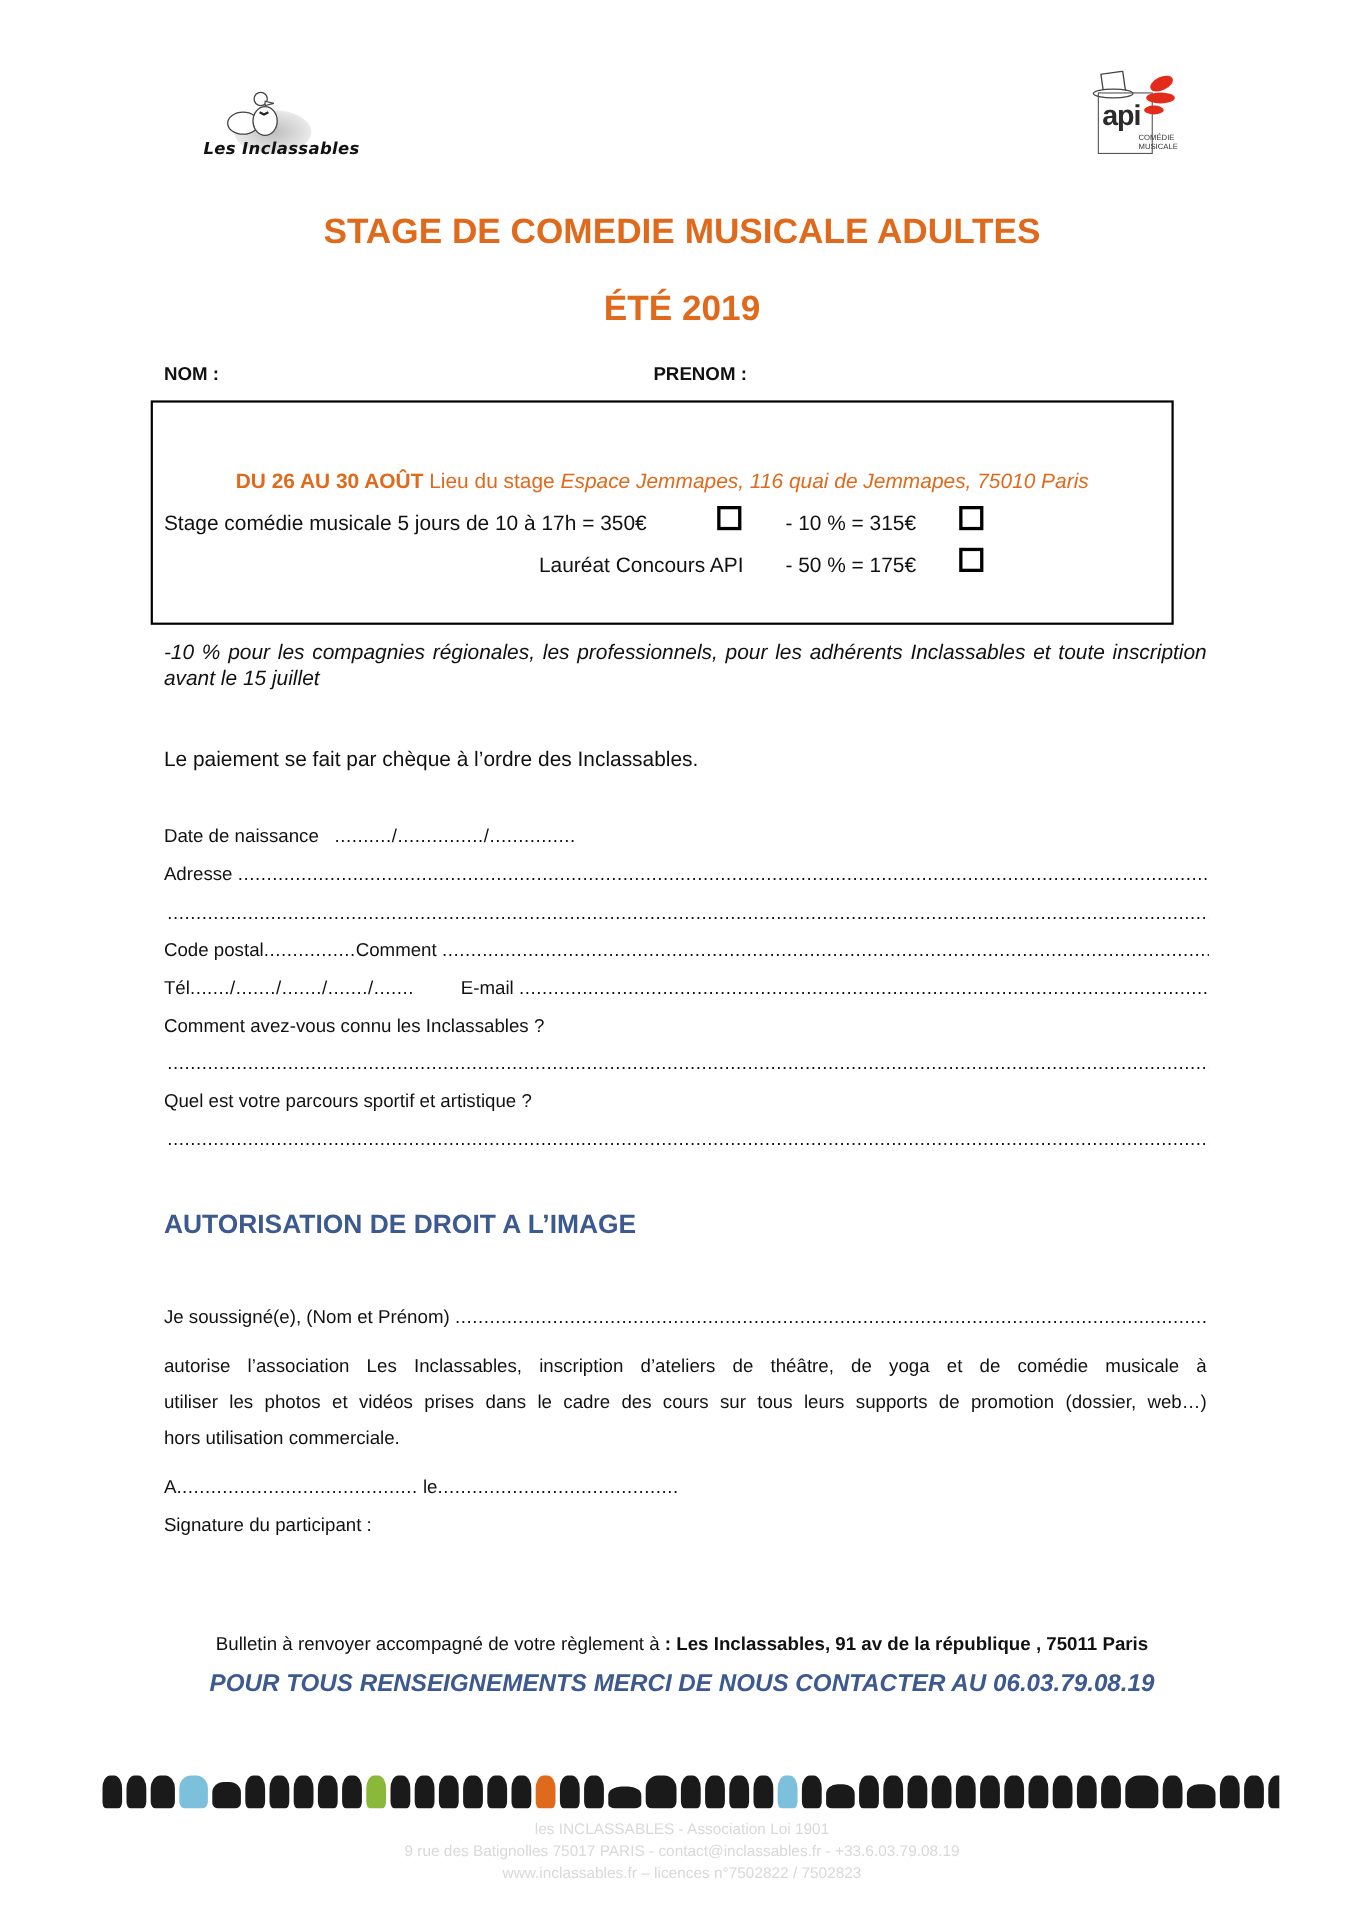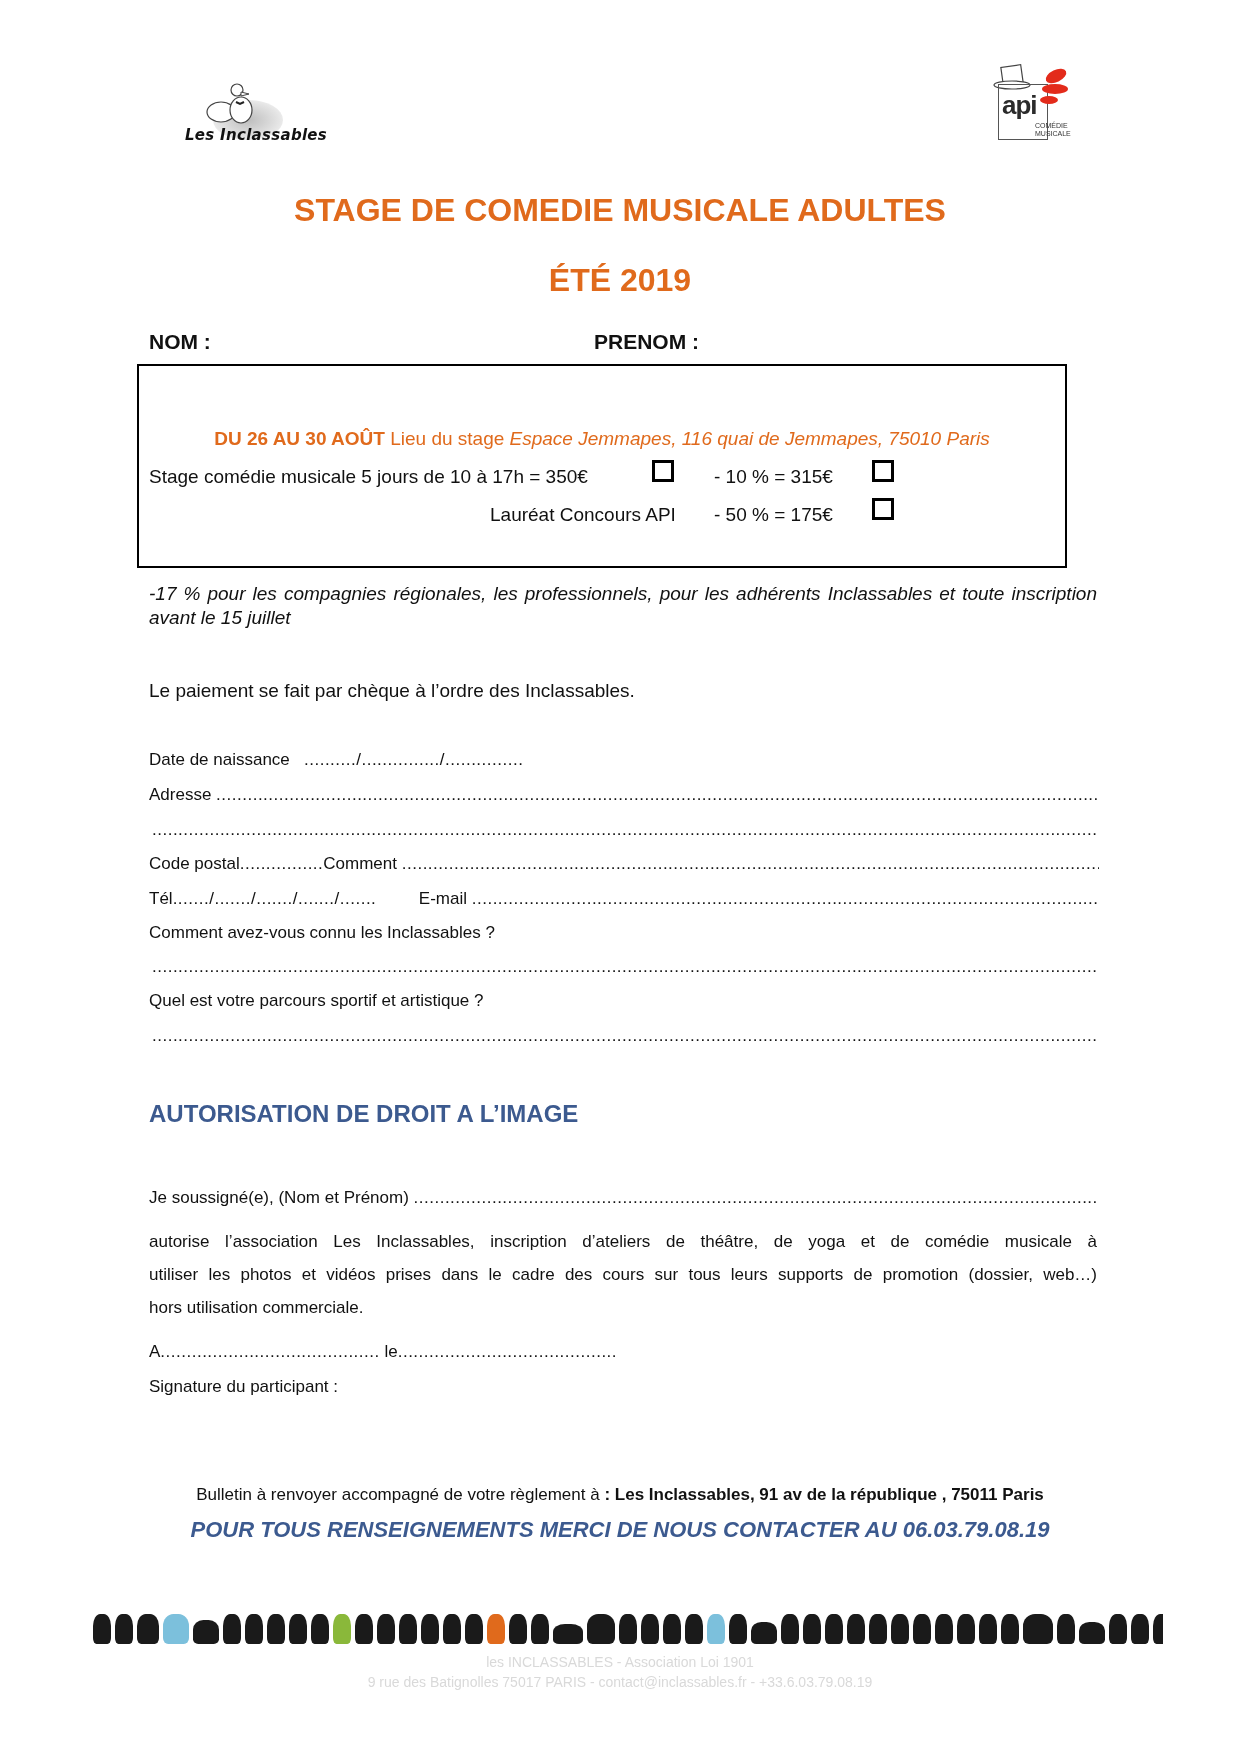--- a/index.html
+++ b/index.html
@@ -15,21 +15,21 @@
     .logo-left .bird { position: absolute; left: 20px; top: 0px; width: 60px; height: 48px; }
     .logo-left .txt { position: absolute; left: 2px; top: 44px; font-family: "DejaVu Sans", sans-serif; font-size: 15px; font-style: italic; font-weight: bold; color: #111; white-space: nowrap; letter-spacing: 0.3px; }
     .logo-right { left: 990px; top: 62px; width: 110px; height: 86px; }
     .logo-right .frame { position: absolute; left: 8px; top: 22px; width: 50px; height: 56px; border: 1.5px solid #555; }
     .logo-right .api { position: absolute; left: 12px; top: 28px; font-size: 26px; font-weight: bold; color: #2b2b2b; letter-spacing: -1px; }
     .logo-right .sub { position: absolute; left: 45px; top: 60px; font-size: 7px; color: #333; line-height: 8px; }
     .logo-right .hat { position: absolute; left: 2px; top: 2px; width: 40px; height: 26px; }
     .logo-right .red { position: absolute; border-radius: 50%; background: #e32b1b; }
     
     .title { left: 0; width: 1240px; text-align: center; color: #e06a1c; font-weight: bold; font-size: 32px; }
-    .lbl-bold { font-weight: bold; font-size: 21px; }
+    .lbl-bold { font-weight: bold; font-size: 17px; }
     .box { left: 137px; top: 364px; width: 930px; height: 204px; border: 2.5px solid #000; }
     .orange-line { left: 0; width: 100%; top: 42px; text-align: center; font-size: 19px; color: #e06a1c; margin-top: 20px; }
     .orange-line b { font-weight: bold; }
     .orange-line i { font-style: italic; }
     .price-row { font-size: 19px; white-space: nowrap; }
     .chk { width: 22px; height: 22px; border: 3px solid #000; background: #fff; display: inline-block; cursor: pointer; }
     .body-txt { font-size: 19px; }
     .form-txt { font-size: 17px; white-space: nowrap; overflow: hidden; }
     .dots { letter-spacing: 0.5px; }
     .blue { color: #3c5a8f; }
@@ -83,21 +83,21 @@
   </div>
   <div class="abs price-row" style="left:10px;top:100px;">Stage comédie musicale 5 jours de 10 à 17h = 350€</div>
   <div class="abs chk" style="left:513px;top:94px;"></div>
   <div class="abs price-row" style="left:575px;top:100px;">- 10 % = 315€</div>
   <div class="abs chk" style="left:733px;top:94px;"></div>
   <div class="abs price-row" style="left:351px;top:138px;">Lauréat Concours API</div>
   <div class="abs price-row" style="left:575px;top:138px;">- 50 % = 175€</div>
   <div class="abs chk" style="left:733px;top:132px;"></div>
 </div>
 
-<div class="abs body-txt" style="left:149px;top:582px;width:948px;font-style:italic;text-align:justify;line-height:24px;">-17 % pour les compagnies régionales, les professionnels, pour les adhérents Inclassables et toute inscription avant le 15 juillet</div>
+<div class="abs body-txt" style="left:149px;top:582px;width:948px;font-style:italic;text-align:justify;line-height:24px;">-10 % pour les compagnies régionales, les professionnels, pour les adhérents Inclassables et toute inscription avant le 15 juillet</div>
 
 <div class="abs body-txt" style="left:149px;top:680px;">Le paiement se fait par chèque à l’ordre des Inclassables.</div>
 
 <div class="abs form-txt" style="left:149px;top:750px;">
   <span>Date de naissance</span>&nbsp;&nbsp;
   <span class="dots">........../.............../...............</span>
 </div>
 
 <div class="abs form-txt" style="left:149px;top:785px;width:950px;">
   <span>Adresse</span>
@@ -197,13 +197,14 @@
     <div class="sil"></div>
     <div class="sil" style="width:26px;height:22px"></div>
   <div class="sil"></div>
     <div class="sil"></div>
     <div class="sil"></div>
 </div>
 
 <div class="abs footer-grey" style="top:1652px;">
   <div>les INCLASSABLES - Association Loi 1901</div>
   <div>9 rue des Batignolles 75017 PARIS - contact@inclassables.fr - +33.6.03.79.08.19</div>
+  <div>www.inclassables.fr – licences n°7502822 / 7502823</div>
 </div>
 
 </body></html>

